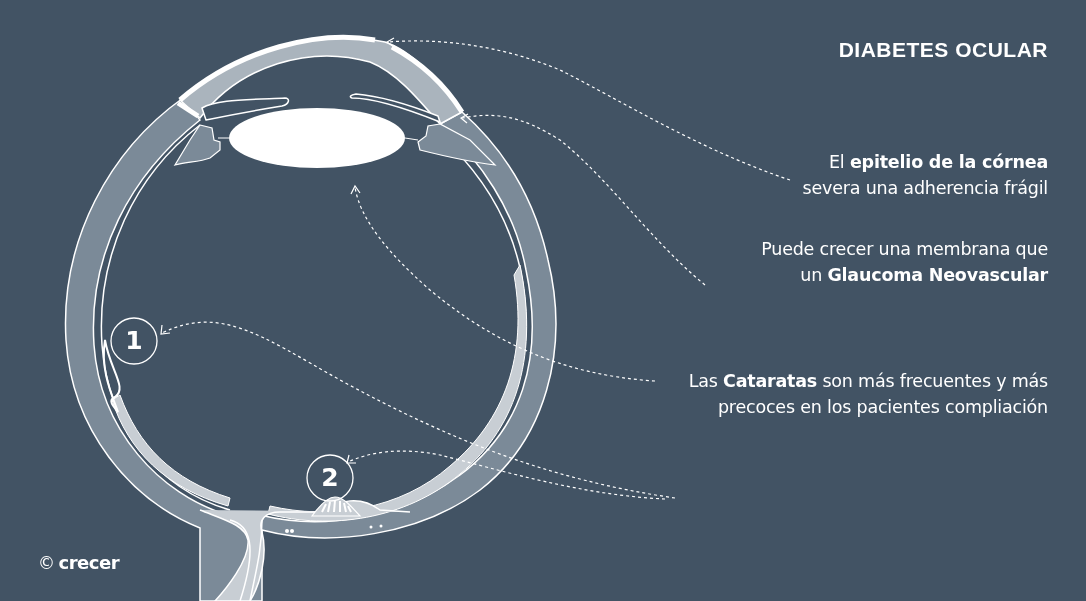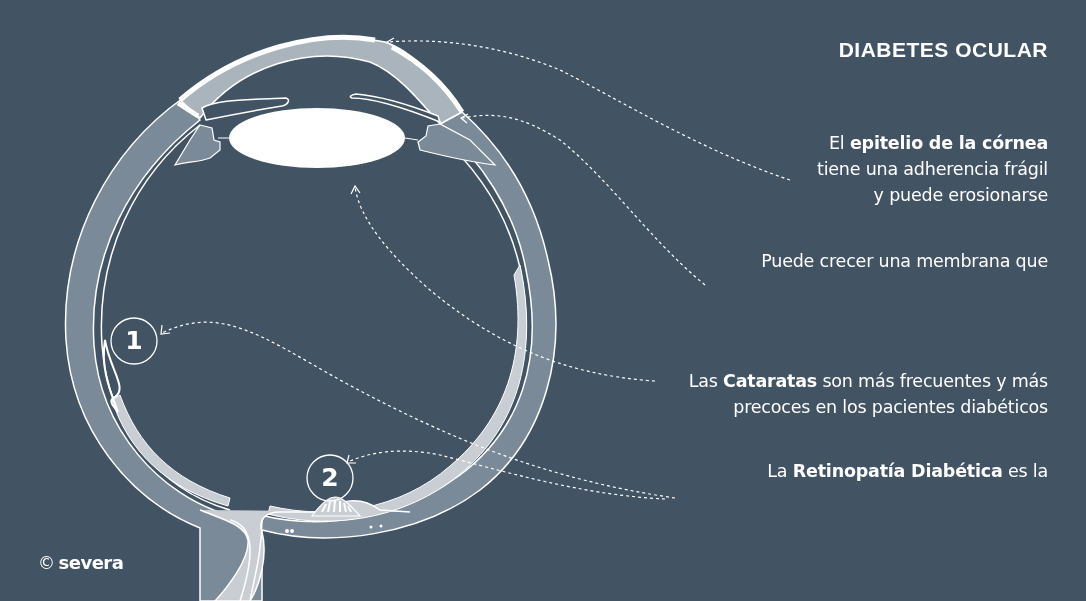--- a/index.html
+++ b/index.html
@@ -20,22 +20,22 @@
     .annot {
       position: absolute; right: 38px;
       text-align: right;
       font-family: "DejaVu Sans", sans-serif;
       font-size: 17.5px; line-height: 26px;
       font-weight: normal;
       letter-spacing: -0.2px;
     }
     .annot .line { display: block; white-space: nowrap; }
     .annot b { font-weight: bold; }
-    #annot-cornea { top: 130px; }
-    #annot-glaucoma { top: 248px; }
+    #annot-cornea { top: 149px; }
+    #annot-glaucoma { top: 236px; }
     #annot-cataratas { top: 368px; }
     #annot-retinopatia { top: 458px; }
     .logo {
       position: absolute; left: 38px; top: 552px;
       font-family: "DejaVu Sans", sans-serif;
       font-size: 18px; font-weight: bold; letter-spacing: -0.5px;
       display: flex; align-items: center; gap: 4px;
     }
     .logo .copy { font-weight: normal; font-size: 17px; }
     .marker-label {
@@ -116,33 +116,32 @@
   <circle cx="330" cy="478" r="23" fill="none" stroke="#ffffff" stroke-width="1.3"></circle>
 </svg>
 
 <div class="marker-label" style="left:110px; top:317px;">1</div>
 <div class="marker-label" style="left:306px; top:454px;">2</div>
 
 <div class="title">DIABETES OCULAR</div>
 
 <div class="annot" id="annot-cornea">
   <span class="line"><span>El </span><b>epitelio de la córnea</b></span>
-  <span class="line">tiene una adherencia frágil</span>
-  <span class="line">y puede erosionarse</span>
+  <span class="line">severa una adherencia frágil</span>
 </div>
 
 <div class="annot" id="annot-glaucoma">
   <span class="line">Puede crecer una membrana que</span>
+  <span class="line"><span>un </span><b>Glaucoma Neovascular</b></span>
 </div>
 
 <div class="annot" id="annot-cataratas">
   <span class="line"><span>Las </span><b>Cataratas</b><span> son más frecuentes y más</span></span>
-  <span class="line">precoces en los pacientes diabéticos</span>
+  <span class="line">precoces en los pacientes compliación</span>
 </div>
 
 <div class="annot" id="annot-retinopatia">
-  <span class="line"><span>La </span><b>Retinopatía Diabética</b><span> es la</span></span>
 </div>
 
 <div class="logo">
   <span class="copy">©</span>
-  <span>severa</span>
+  <span>crecer</span>
 </div>
 
 </body></html>

